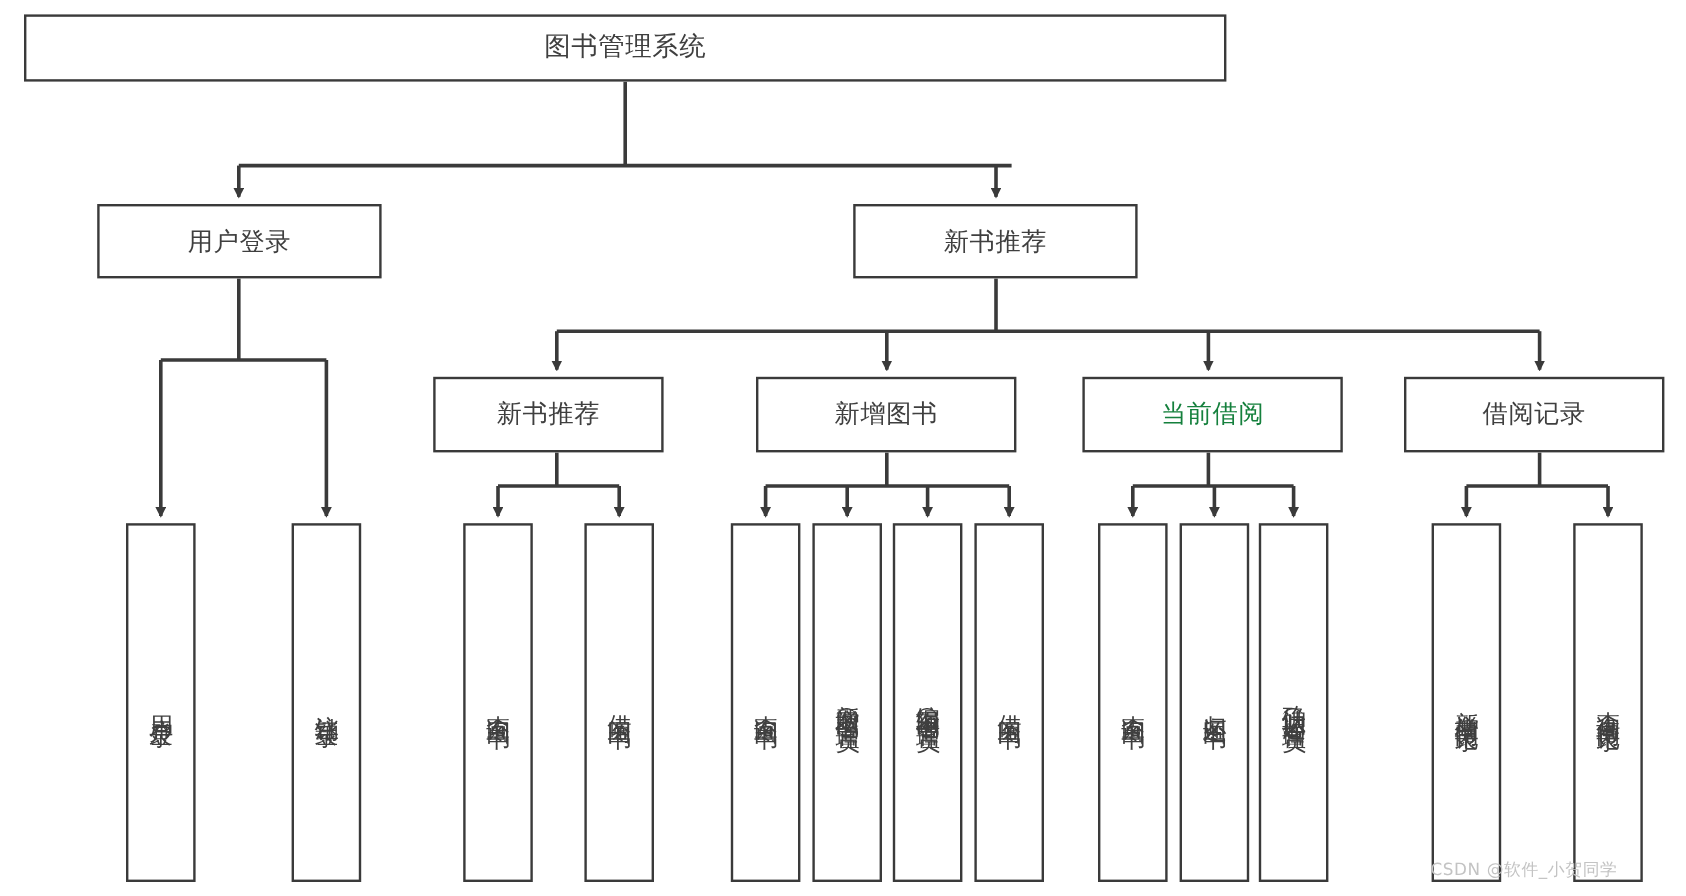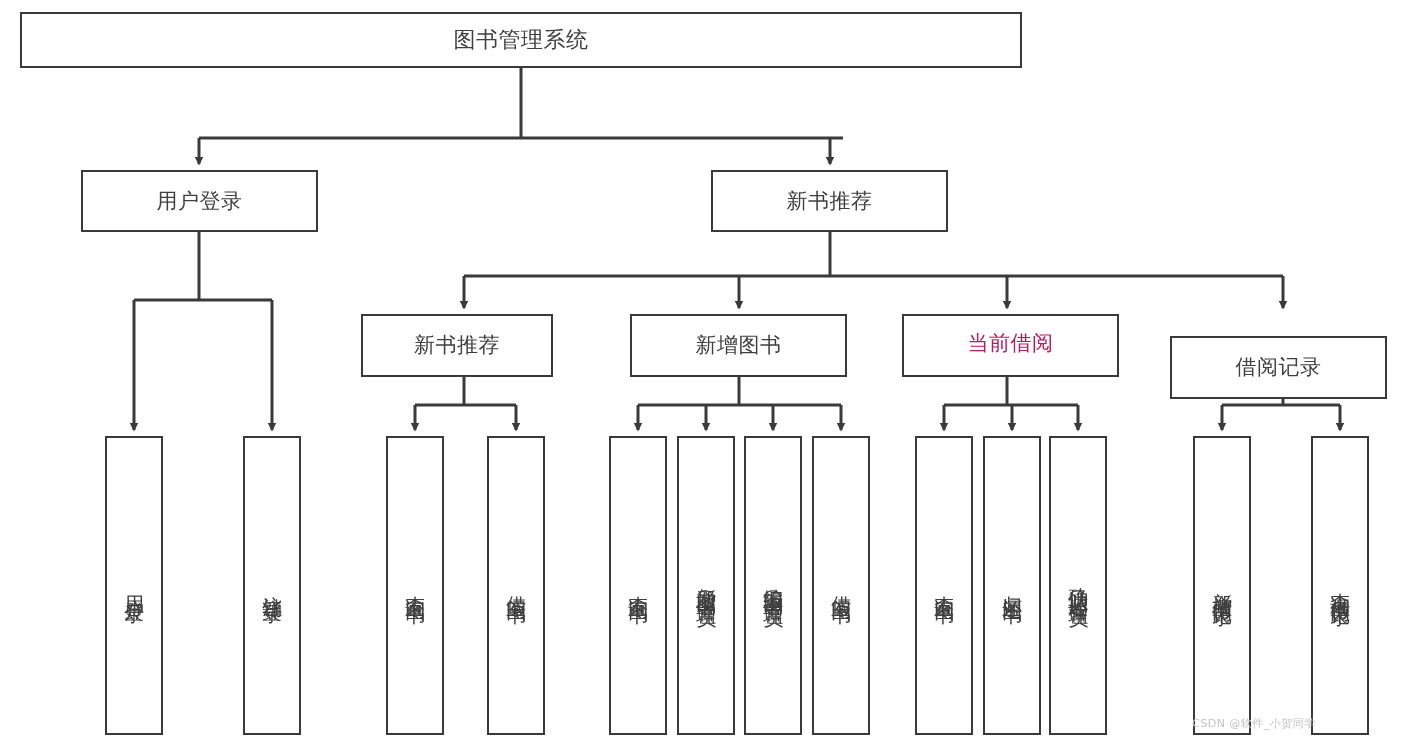--- a/index.html
+++ b/index.html
@@ -47,21 +47,21 @@
   .node.vertical .node-label {
     writing-mode: vertical-rl;
     text-orientation: upright;
     letter-spacing: 3px;
     font-size: 20px;
   }
   .node.root .node-label { font-size: 22px; }
   .watermark {
     position: absolute;
     color: #c3c3c3;
-    font-size: 11px;
+    font-size: 14px;
     letter-spacing: 0.5px;
     white-space: nowrap;
     pointer-events: none;
   }
 </style>
 </head>
 <body style="background: rgb(255, 255, 255);">
 
 <div id="diagram-root">
 
@@ -126,23 +126,23 @@
     <span class="node-label" style="color: rgb(63, 63, 63);">新书推荐</span>
   </div>
 
   <div class="node" style="left: 361px; top: 314px; width: 192px; height: 63px; border-color: rgb(58, 58, 58); background: rgb(255, 255, 255);">
     <span class="node-label" style="color: rgb(63, 63, 63);">新书推荐</span>
   </div>
   <div class="node" style="left: 630px; top: 314px; width: 217px; height: 63px; border-color: rgb(58, 58, 58); background: rgb(255, 255, 255);">
     <span class="node-label" style="color: rgb(63, 63, 63);">新增图书</span>
   </div>
   <div class="node" style="left: 902px; top: 314px; width: 217px; height: 63px; border-color: rgb(58, 58, 58); background: rgb(255, 255, 255);">
-    <span class="node-label" style="color: #be185d; font-family: Liberation Mono, monospace;">当前借阅</span>
+    <span class="node-label" style="color: #15803d;">当前借阅</span>
   </div>
-  <div class="node" style="left: 1170px; top: 314px; width: 217px; height: 63px; border-color: rgb(58, 58, 58); background: rgb(255, 255, 255); margin-top: 22px;">
+  <div class="node" style="left: 1170px; top: 314px; width: 217px; height: 63px; border-color: rgb(58, 58, 58); background: rgb(255, 255, 255);">
     <span class="node-label" style="color: rgb(63, 63, 63);">借阅记录</span>
   </div>
 
   <div class="node vertical" style="left: 105px; top: 436px; width: 58px; height: 299px; border-color: rgb(58, 58, 58); background: rgb(255, 255, 255);">
     <span class="node-label" style="color: rgb(63, 63, 63);">用户登录</span>
   </div>
   <div class="node vertical" style="left: 243px; top: 436px; width: 58px; height: 299px; border-color: rgb(58, 58, 58); background: rgb(255, 255, 255);">
     <span class="node-label" style="color: rgb(63, 63, 63);">注销登录</span>
   </div>
   <div class="node vertical" style="left: 386px; top: 436px; width: 58px; height: 299px; border-color: rgb(58, 58, 58); background: rgb(255, 255, 255);">

